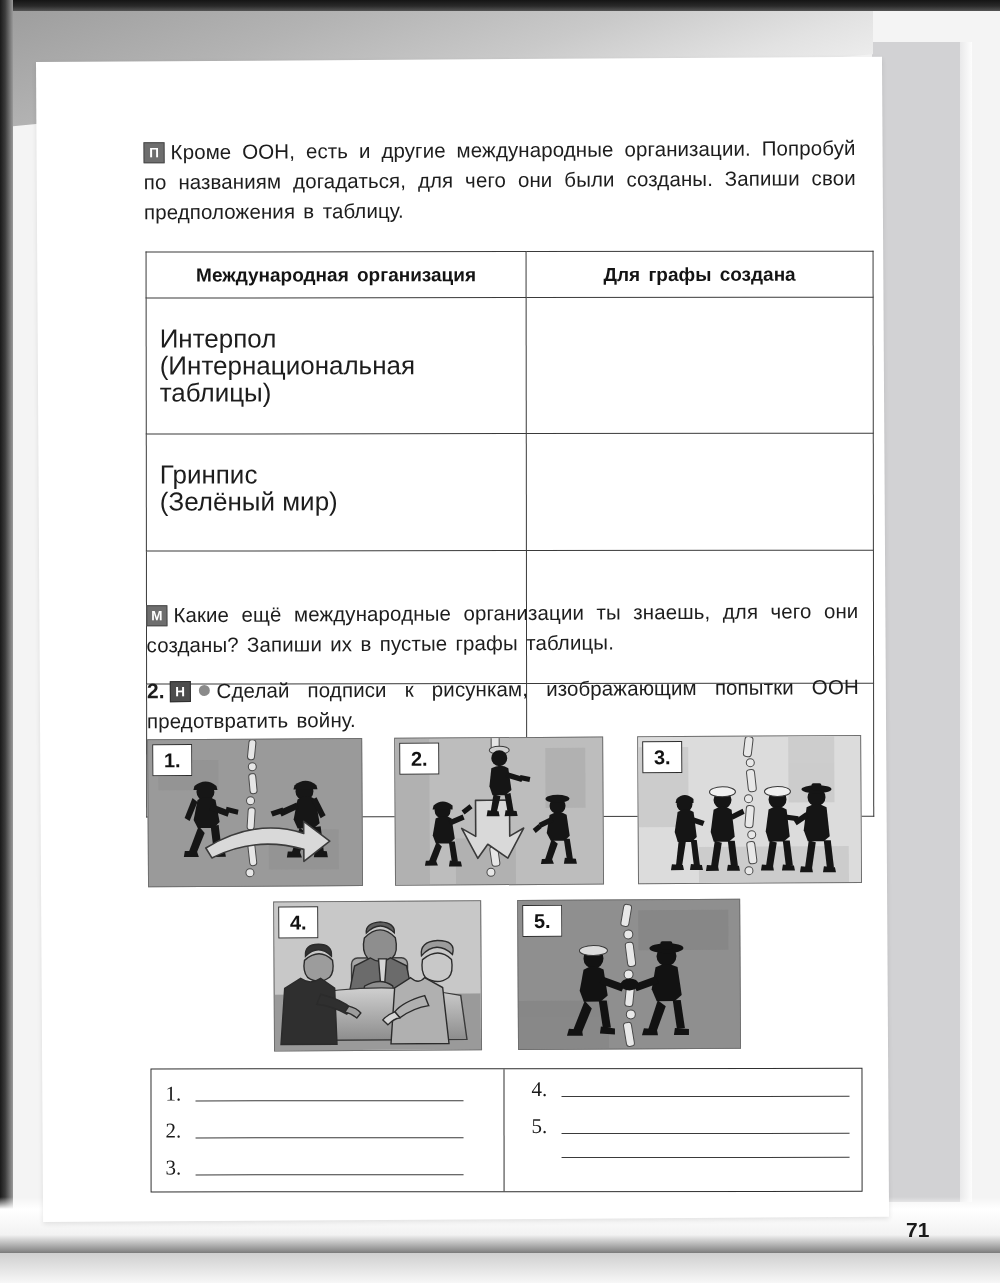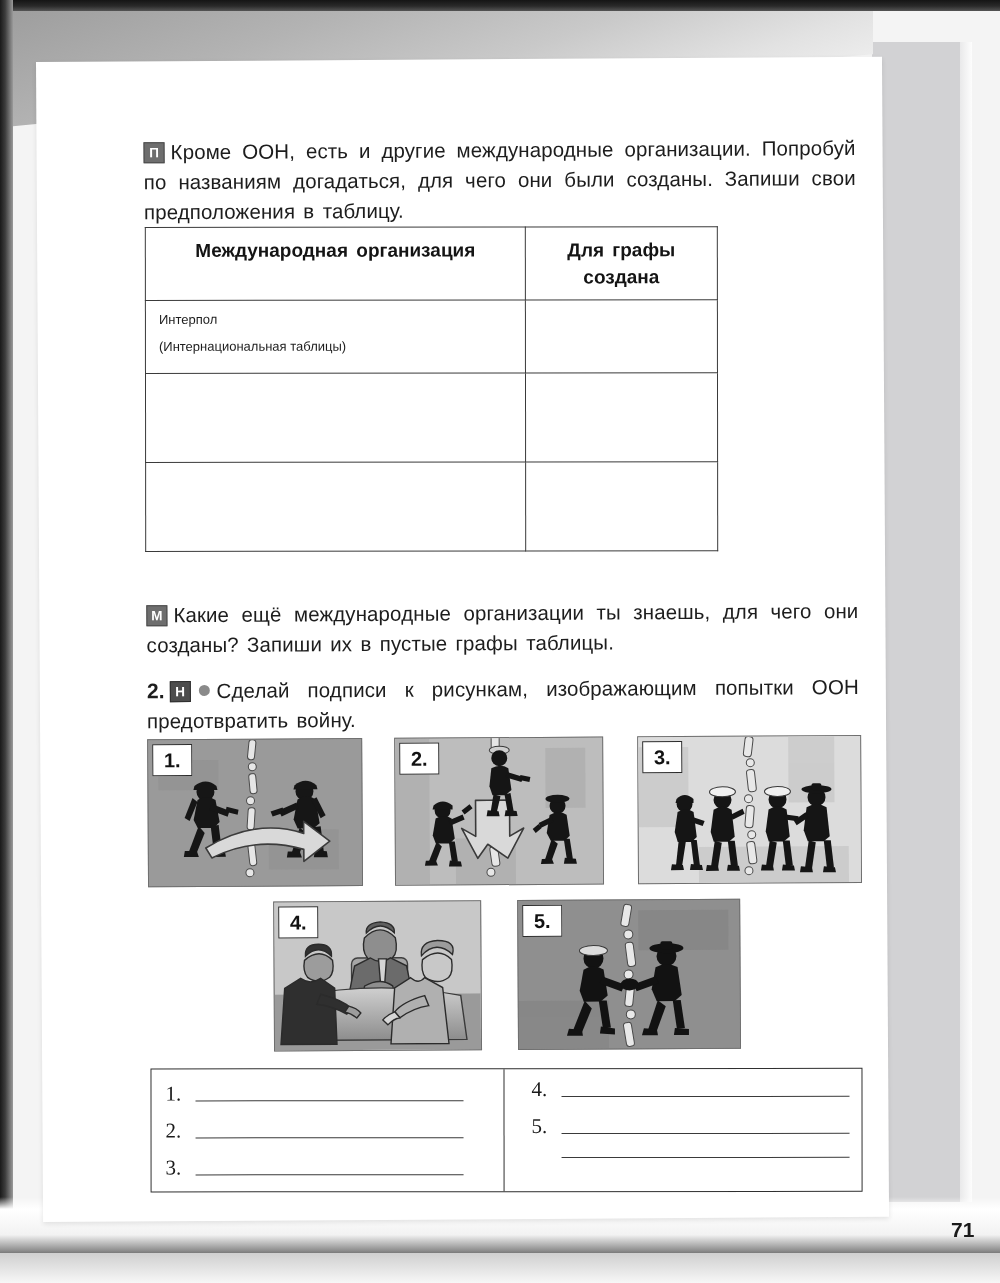--- a/index.html
+++ b/index.html
@@ -41,24 +41,24 @@
   .badge{display:inline-block;width:19px;height:19px;line-height:19px;
       text-align:center;font-size:13.5px;font-weight:bold;color:#ffffff;
       background:#6e6e6e;border:1.5px solid #4a4a4a;vertical-align:2px;
       margin-right:6px;font-family:"Liberation Sans",sans-serif;}
   .badge.dark{background:#4d4d4d;border-color:#2e2e2e;}
   .bullet{display:inline-block;width:11px;height:11px;border-radius:50%;
       background:#8a8a8a;vertical-align:2px;margin:0 7px 0 2px;}
   .tasknum{font-weight:bold;font-size:21px;margin-right:5px;}
 
   
-  #orgtable{position:absolute;left:107px;top:167px;width:573px;
+  #orgtable{position:absolute;left:107px;top:192px;width:728px;
       border-collapse:collapse;transform:rotate(0.28deg);}
-  #orgtable td{border:1.4px solid #3a3a3a;padding:5px 13px;
-      font-size:13px;line-height:27px;color:#1d1d1d;vertical-align:top;}
+  #orgtable td{border:1.4px solid #3a3a3a;padding:27px 13px;
+      font-size:26px;line-height:27px;color:#1d1d1d;vertical-align:top;}
   #orgtable td.col1{width:353px;}
   #orgtable tr.head td{text-align:center;font-weight:bold;font-size:19px;
       padding:9px 0;word-spacing:3px;color:#141414;}
   #orgtable tr.body td{height:62px;}
   #orgtable tr.blank td{height:78px;}
 
   
   .imgrow{position:absolute;left:0;width:846px;}
   .pic{position:absolute;border:1px solid #6f6f6f;overflow:hidden;
       background:#9d9d9d;}
@@ -72,21 +72,21 @@
   #answers{position:absolute;left:108px;top:1009px;width:710px;height:122px;
       border:1.5px solid #2f2f2f;transform:rotate(0.3deg);}
   #answers .vdiv{position:absolute;left:352px;top:0;width:1.3px;height:100%;background:#2f2f2f;}
   .ansline{position:absolute;display:flex;align-items:flex-end;}
   .ansline .lbl{font-size:21px;color:#1b1b1b;font-family:"Liberation Serif",serif;
       width:30px;}
   .ansline .rule{height:1.4px;background:#3a3a3a;margin-bottom:5px;}
 
   
   #pageno{position:absolute;left:906px;top:1218px;font-size:21px;font-weight:bold;
-      color:#1a1a1a;font-family:"Liberation Sans",sans-serif;margin-left:45px;}
+      color:#1a1a1a;font-family:"Liberation Sans",sans-serif;}
 </style>
 </head>
 <body>
 
 <div id="scan">
   <div class="scan-right-grey"></div>
   <div class="scan-shadow-band"></div>
   <div class="scan-top-dark"></div>
   <div class="scan-left-dark"></div>
   <div class="scan-bottom-edge"></div>
@@ -106,20 +106,27 @@
       <td class="col1">Международная организация</td>
       <td>Для графы создана</td>
     </tr>
     <tr class="body">
       <td class="col1">
         <div>Интерпол</div>
         <div>(Интернациональная таблицы)</div>
       </td>
       <td></td>
     </tr>
+    <tr class="body">
+      <td class="col1">
+        <div>Гринпис</div>
+        <div>(Зелёный мир)</div>
+      </td>
+      <td></td>
+    </tr>
     <tr class="blank">
       <td class="col1"></td>
       <td></td>
     </tr>
     <tr class="blank">
       <td class="col1"></td>
       <td></td>
     </tr>
   </tbody>
       </table>

